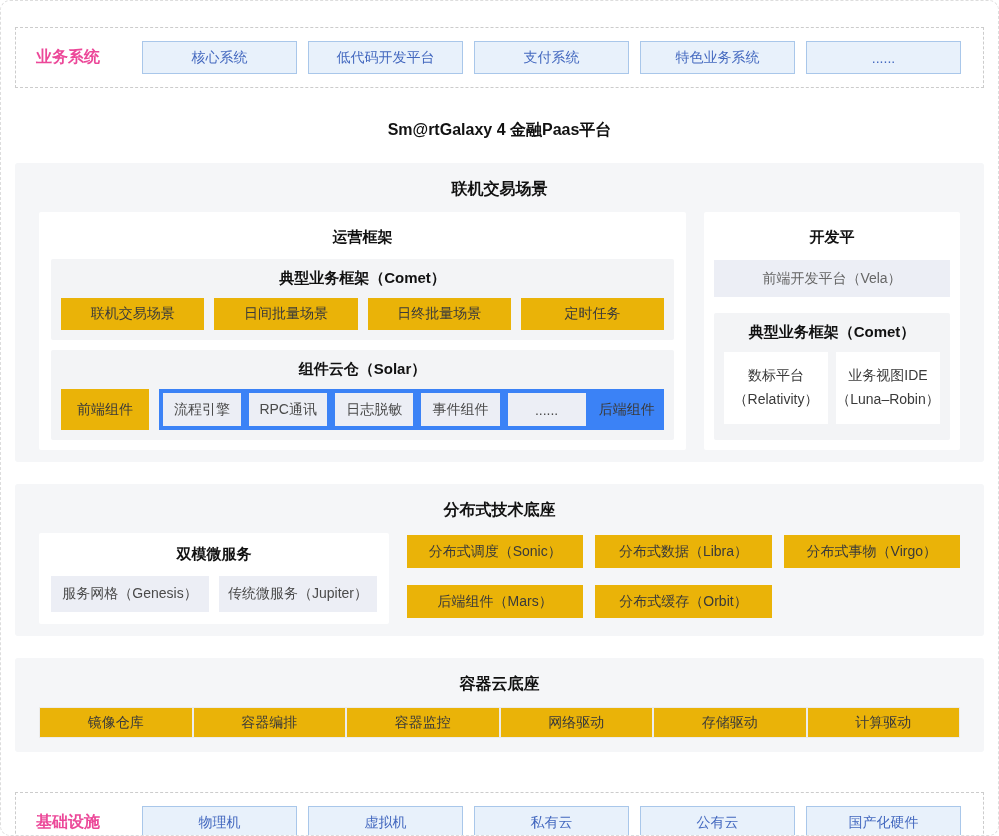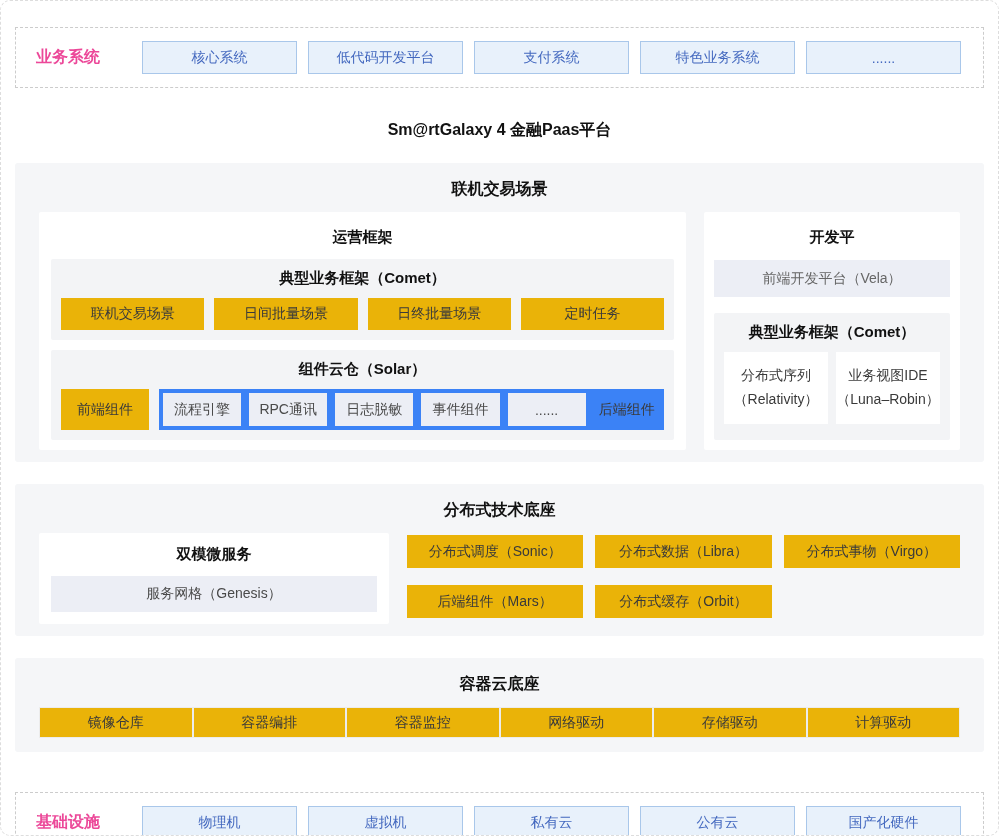--- a/index.html
+++ b/index.html
@@ -238,21 +238,21 @@
         </div>
       </div>
 
       <div class="white-box dev-platform">
         <div class="box-title">开发平</div>
         <div class="chip vela-chip">前端开发平台（Vela）</div>
         <div class="sub-box dev-comet">
           <div class="sub-title">典型业务框架（Comet）</div>
           <div class="dev-tiles">
             <div class="dev-tile">
-              <div>分布式序列</div>
+              <div>数标平台</div>
               <div>（Relativity）</div>
             </div>
             <div class="dev-tile">
               <div>业务视图IDE</div>
               <div>（Luna–Robin）</div>
             </div>
           </div>
         </div>
       </div>
 
@@ -260,20 +260,21 @@
   </div>
 
   <div class="gray-section">
     <div class="section-title">分布式技术底座</div>
     <div class="dist-body">
 
       <div class="white-box dual-mode">
         <div class="box-title">双模微服务</div>
         <div class="dual-chips">
           <span class="chip">服务网格（Genesis）</span>
+          <span class="chip">传统微服务（Jupiter）</span>
         </div>
       </div>
 
       <div class="dist-grid">
         <div class="white-tile">分布式调度（Sonic）</div>
         <div class="white-tile">分布式数据（Libra）</div>
         <div class="white-tile">分布式事物（Virgo）</div>
         <div class="white-tile">后端组件（Mars）</div>
         <div class="white-tile">分布式缓存（Orbit）</div>
       </div>

